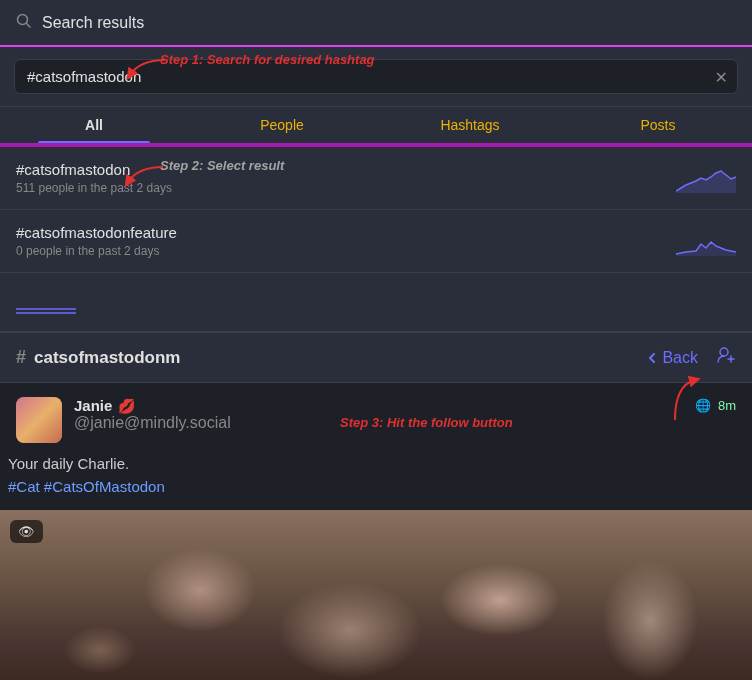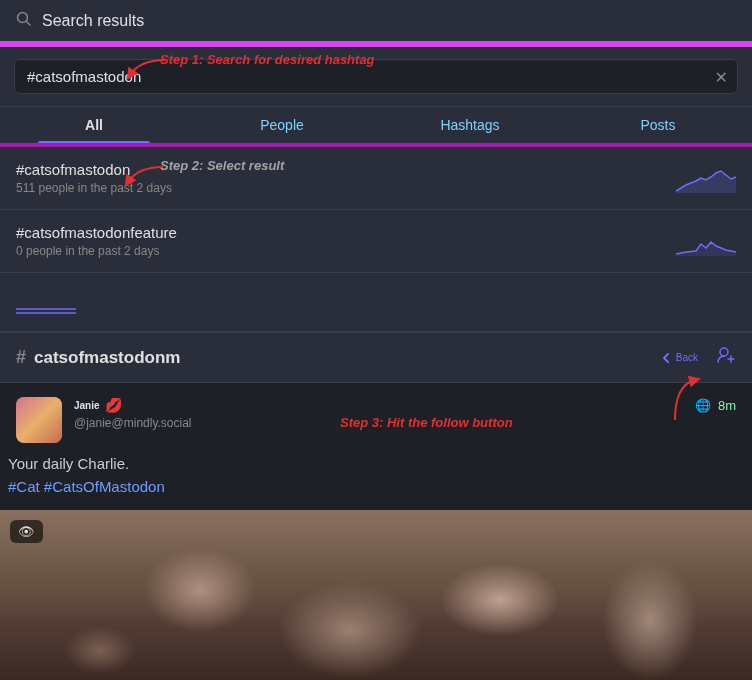--- a/index.html
+++ b/index.html
@@ -14,21 +14,21 @@
     }
 
     
     .search-header {
       background: #2a2d3a;
       height: 47px;
       display: flex;
       align-items: center;
       padding: 0 16px;
       gap: 10px;
-      border-bottom: 6px solid #d946ef;
+      border-bottom: 2px solid #d946ef;
     }
     .search-header .title {
       color: #e0e0e0;
       font-size: 16px;
       font-weight: 500;
     }
 
     
     .search-input-area {
       background: #2a2d3a;
@@ -62,21 +62,21 @@
     .tabs {
       display: flex;
       background: #2a2d3a;
       border-bottom: 4px solid #a21caf;
     }
     .tab {
       flex: 1;
       text-align: center;
       padding: 10px 0;
       font-size: 14px;
-      color: #7dd3fc;
+      color: #eab308;
       cursor: pointer;
       position: relative;
     }
     .tab.active {
       color: #e0e0e0;
       font-weight: 600;
     }
     .tab.active::after {
       content: '';
       position: absolute;
@@ -137,21 +137,21 @@
       color: #e0e0e0;
       font-size: 17px;
       font-weight: 600;
       flex: 1;
     }
     .hashtag-header .back-btn {
       display: flex;
       align-items: center;
       gap: 6px;
       color: #6d6eff;
-      font-size: 10px;
+      font-size: 16px;
       cursor: pointer;
       background: none;
       border: none;
     }
     .hashtag-header .follow-btn {
       color: #6d6eff;
       font-size: 18px;
       cursor: pointer;
       background: none;
       border: none;
@@ -189,29 +189,29 @@
     .post-author-info {
       flex: 1;
     }
     .post-author-row {
       display: flex;
       align-items: center;
       gap: 6px;
     }
     .post-author-name {
       color: #e0e0e0;
-      font-size: 10px;
+      font-size: 15px;
       font-weight: 600;
     }
     .post-author-emoji {
       font-size: 14px;
     }
     .post-author-handle {
       color: #888;
-      font-size: 12px;
+      font-size: 16px;
     }
     .post-globe {
       color: #888;
       font-size: 13px;
     }
     .post-time {
       color: #86efac;
       font-size: 13px;
     }
     .post-content {

